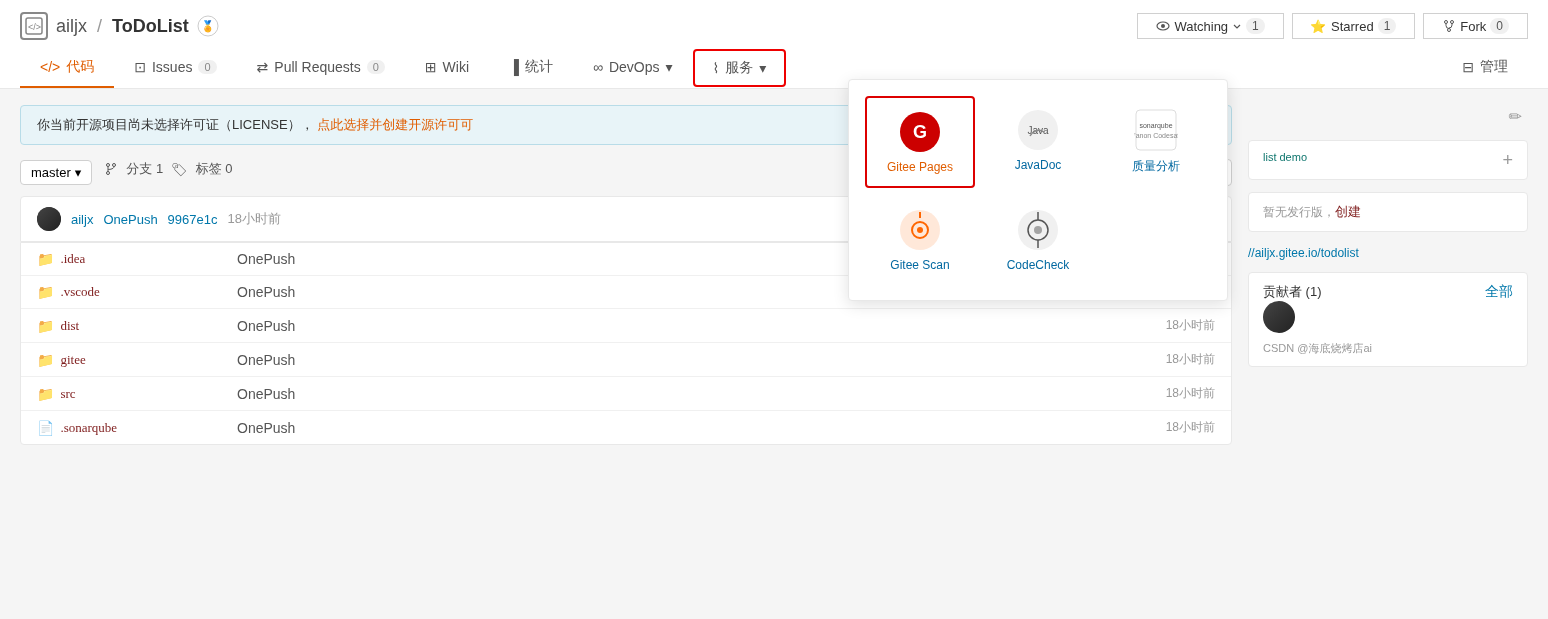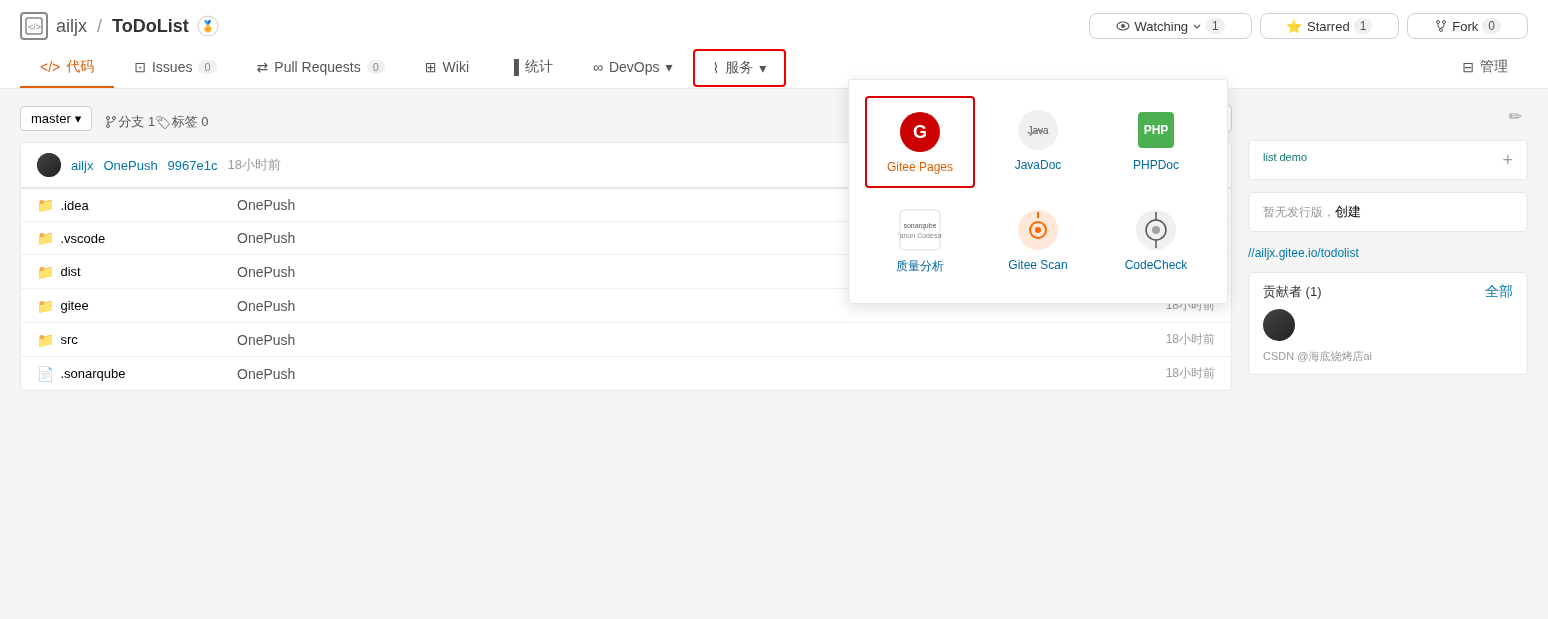--- a/index.html
+++ b/index.html
@@ -54,23 +54,23 @@
     .header-actions {
       display: flex;
       align-items: center;
       gap: 8px;
     }
 
     .action-btn {
       display: flex;
       align-items: center;
       gap: 4px;
-      padding: 4px 26px;
+      padding: 4px 18px;
       border: 1px solid #d0d0d0;
-      border-radius: 8px;
+      border-radius: 0;
       background: #fff;
       cursor: pointer;
       font-size: 13px;
       color: #333;
     }
 
     .action-count {
       background: #f0f0f0;
       border-radius: 10px;
       padding: 1px 6px;
@@ -139,41 +139,42 @@
 
     .branch-bar {
       display: flex;
       align-items: center;
       justify-content: space-between;
       margin-bottom: 10px;
     }
 
     .branch-left {
       display: flex;
-      align-items: flex-end;
+      align-items: flex-start;
       gap: 12px;
     }
 
     .branch-btn {
       display: flex;
       align-items: center;
       gap: 4px;
       padding: 4px 10px;
       border: 1px solid #d0d0d0;
       border-radius: 4px;
       background: #fff;
       cursor: pointer;
       font-size: 13px;
     }
 
     .branch-info {
       font-size: 13px;
       color: #555;
       display: flex;
       align-items: center;
+      gap: 8px;
     }
 
     .branch-actions {
       display: flex;
       align-items: center;
       gap: 8px;
     }
 
     .pr-btn, .issue-btn {
       padding: 5px 12px;
@@ -277,23 +278,24 @@
       color: #6b9bd2;
       font-size: 14px;
     }
 
     .file-icon {
       color: #999;
       font-size: 14px;
     }
 
     .file-link {
-      color: #000000;
+      color: #7f1d1d;
       text-decoration: none;
       font-size: 13px;
+      font-family: Liberation Serif, serif;
     }
 
     
     .right-panel {
       flex: 0 0 280px;
       margin-left: 16px;
       display: flex;
       flex-direction: column;
       gap: 12px;
     }
@@ -319,21 +321,20 @@
       color: #0077aa;
       font-size: 12px;
       text-decoration: none;
       text-align: right;
     }
 
     .contributors-header {
       display: flex;
       align-items: center;
       justify-content: space-between;
-      margin-bottom: 8px;
     }
 
     .contributors-title {
       font-size: 13px;
       color: #333;
       font-weight: 500;
     }
 
     .contributors-all {
       color: #0077aa;
@@ -527,20 +528,24 @@
     <div class="nav-tab nav-right">
       <span>⊟</span>
       <span>管理</span>
     </div>
   </div>
 </div>
 
 <div class="main-content">
   <div class="left-panel">
 
+    <div class="license-banner">
+      <span>你当前开源项目尚未选择许可证（LICENSE），</span>
+      <a class="license-link" href="#">点此选择并创建开源许可可</a>
+    </div>
 
     <div class="branch-bar">
       <div class="branch-left">
         <button class="branch-btn">
           <span>master</span>
           <span>▾</span>
         </button>
         <div class="branch-info">
           <svg width="14" height="14" viewBox="0 0 14 14" fill="none">
             <circle cx="4" cy="3" r="1.5" stroke="#555" stroke-width="1"></circle>
@@ -675,29 +680,20 @@
       <div class="service-icon">
         <svg width="44" height="44" viewBox="0 0 44 44">
           <circle cx="22" cy="22" r="20" fill="#f0f0f0"></circle>
           <text x="22" y="26" text-anchor="middle" font-size="10" fill="#555">Java</text>
           <path d="M14 28 C16 24 22 20 28 24" stroke="#888" stroke-width="1.5" fill="none"></path>
         </svg>
       </div>
       <span class="service-label-dark">JavaDoc</span>
     </div>
 
-    <div class="service-item">
-      <div class="service-icon">
-        <svg width="44" height="44" viewBox="0 0 44 44">
-          <rect x="4" y="4" width="36" height="36" rx="4" fill="#4CAF50"></rect>
-          <text x="22" y="26" text-anchor="middle" font-size="12" fill="white" font-weight="bold">PHP</text>
-        </svg>
-      </div>
-      <span class="service-label-dark">PHPDoc</span>
-    </div>
 
     <div class="service-item">
       <div class="service-icon">
         <svg width="44" height="44" viewBox="0 0 44 44">
           <rect x="2" y="2" width="40" height="40" rx="4" fill="#fff" stroke="#ddd" stroke-width="1"></rect>
           <text x="22" y="20" text-anchor="middle" font-size="7" fill="#555">sonarqube</text>
           <text x="22" y="30" text-anchor="middle" font-size="7" fill="#888">Q'anon Codesafe</text>
         </svg>
       </div>
       <span class="service-label-dark">质量分析</span>

